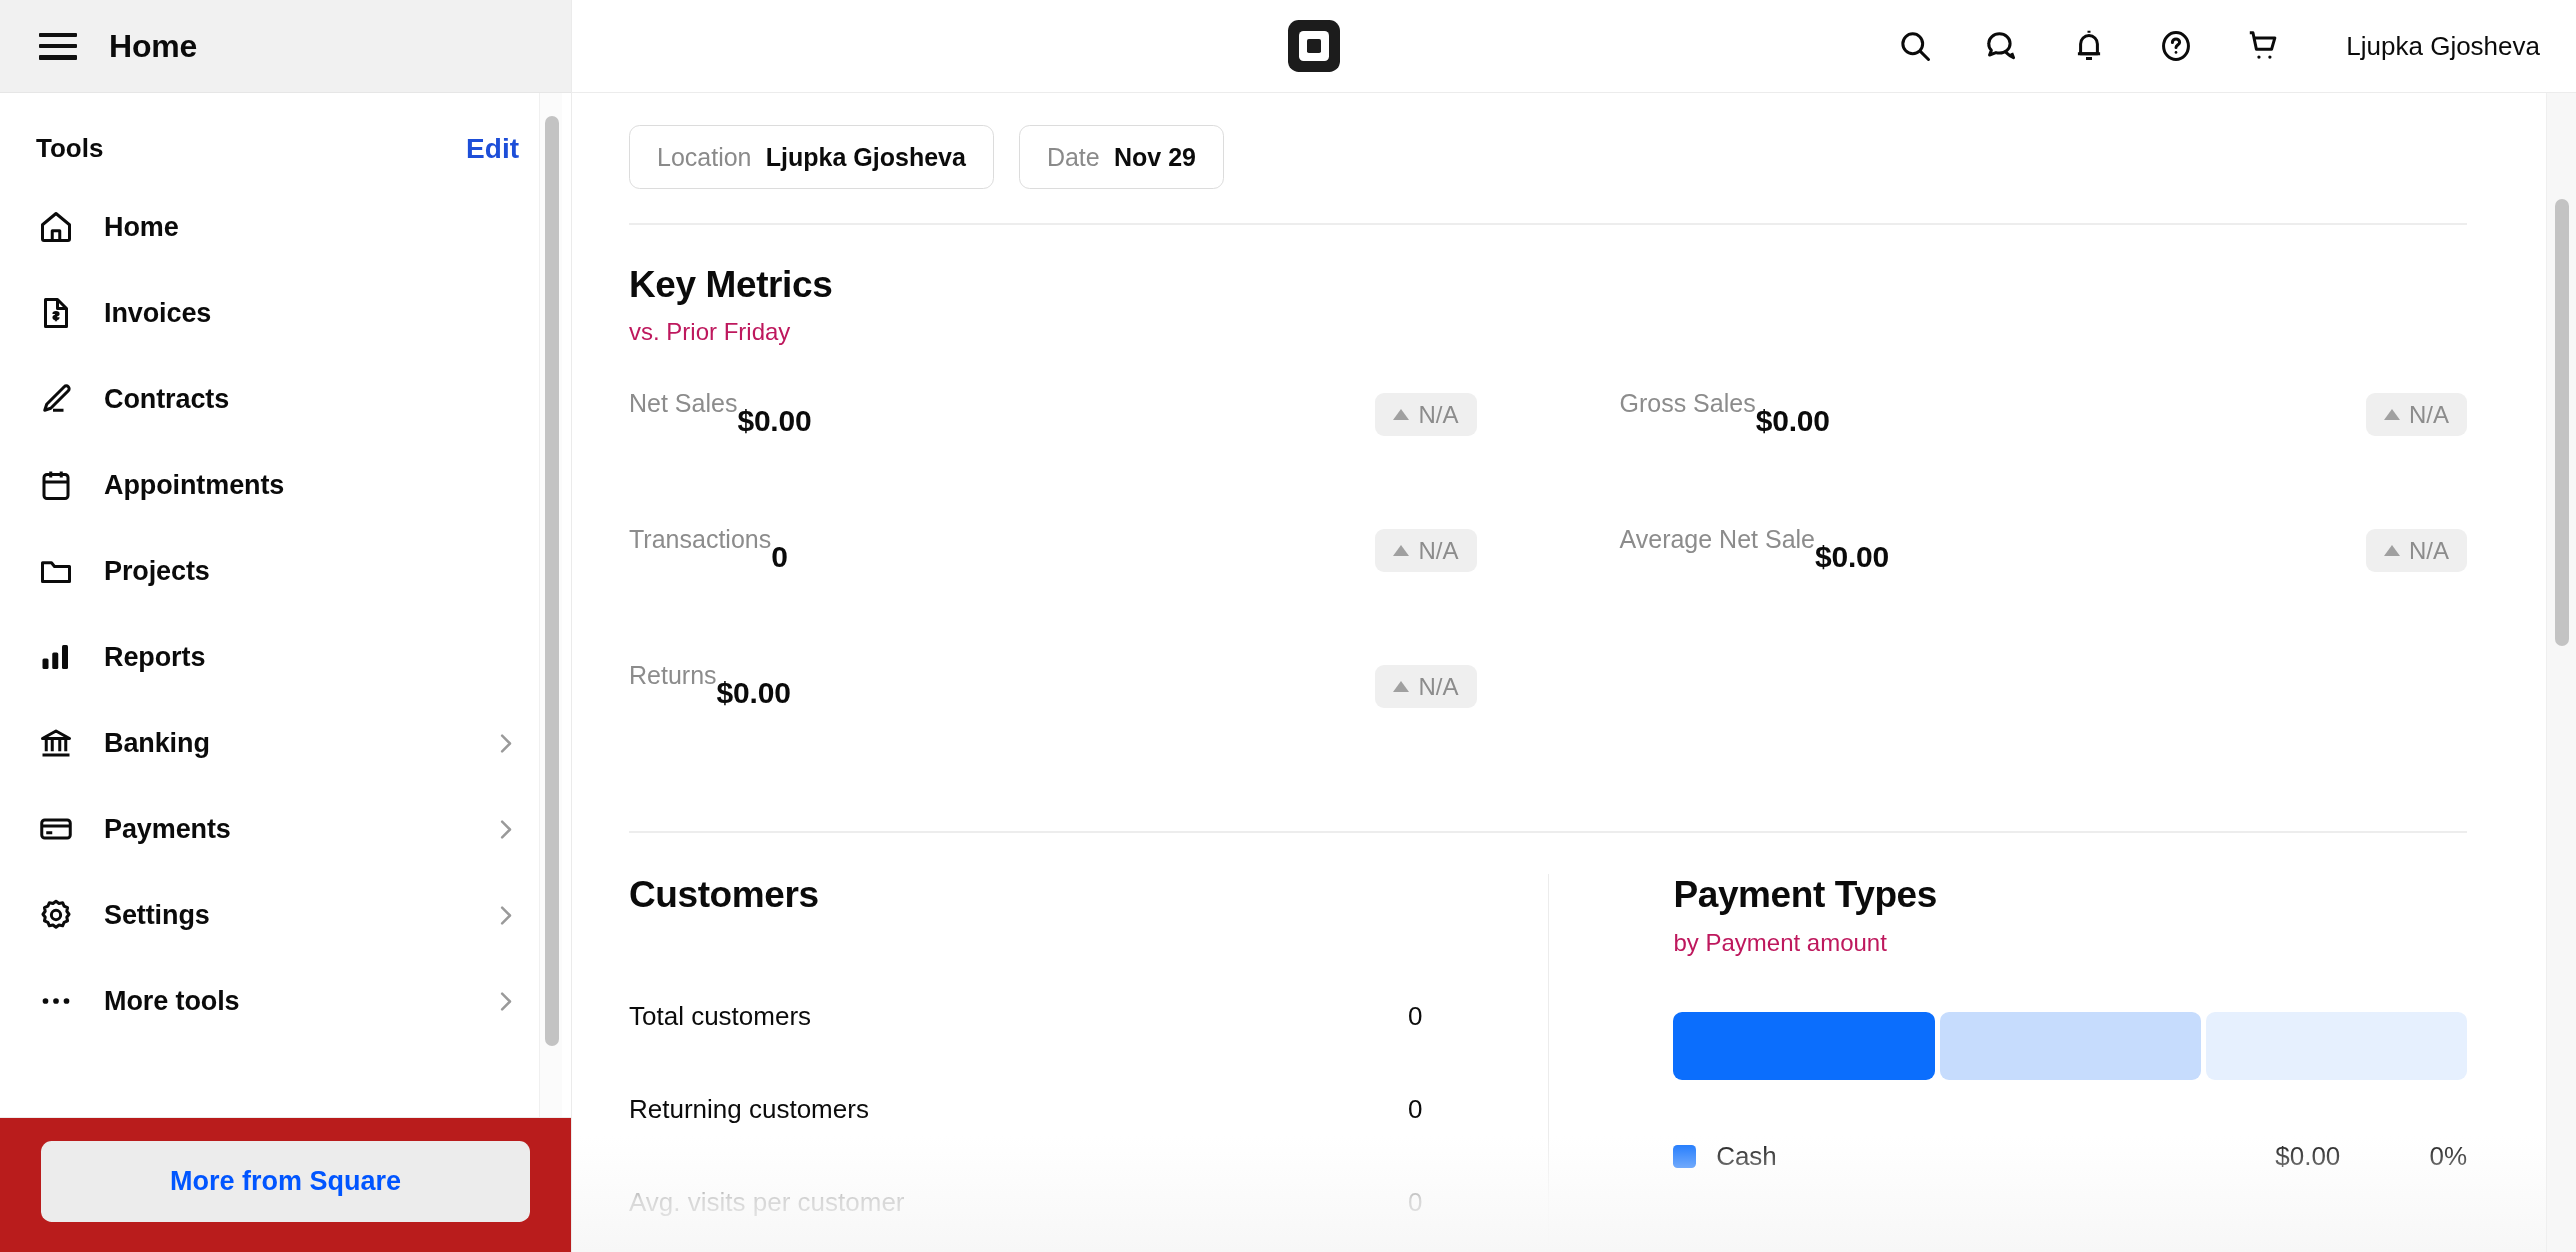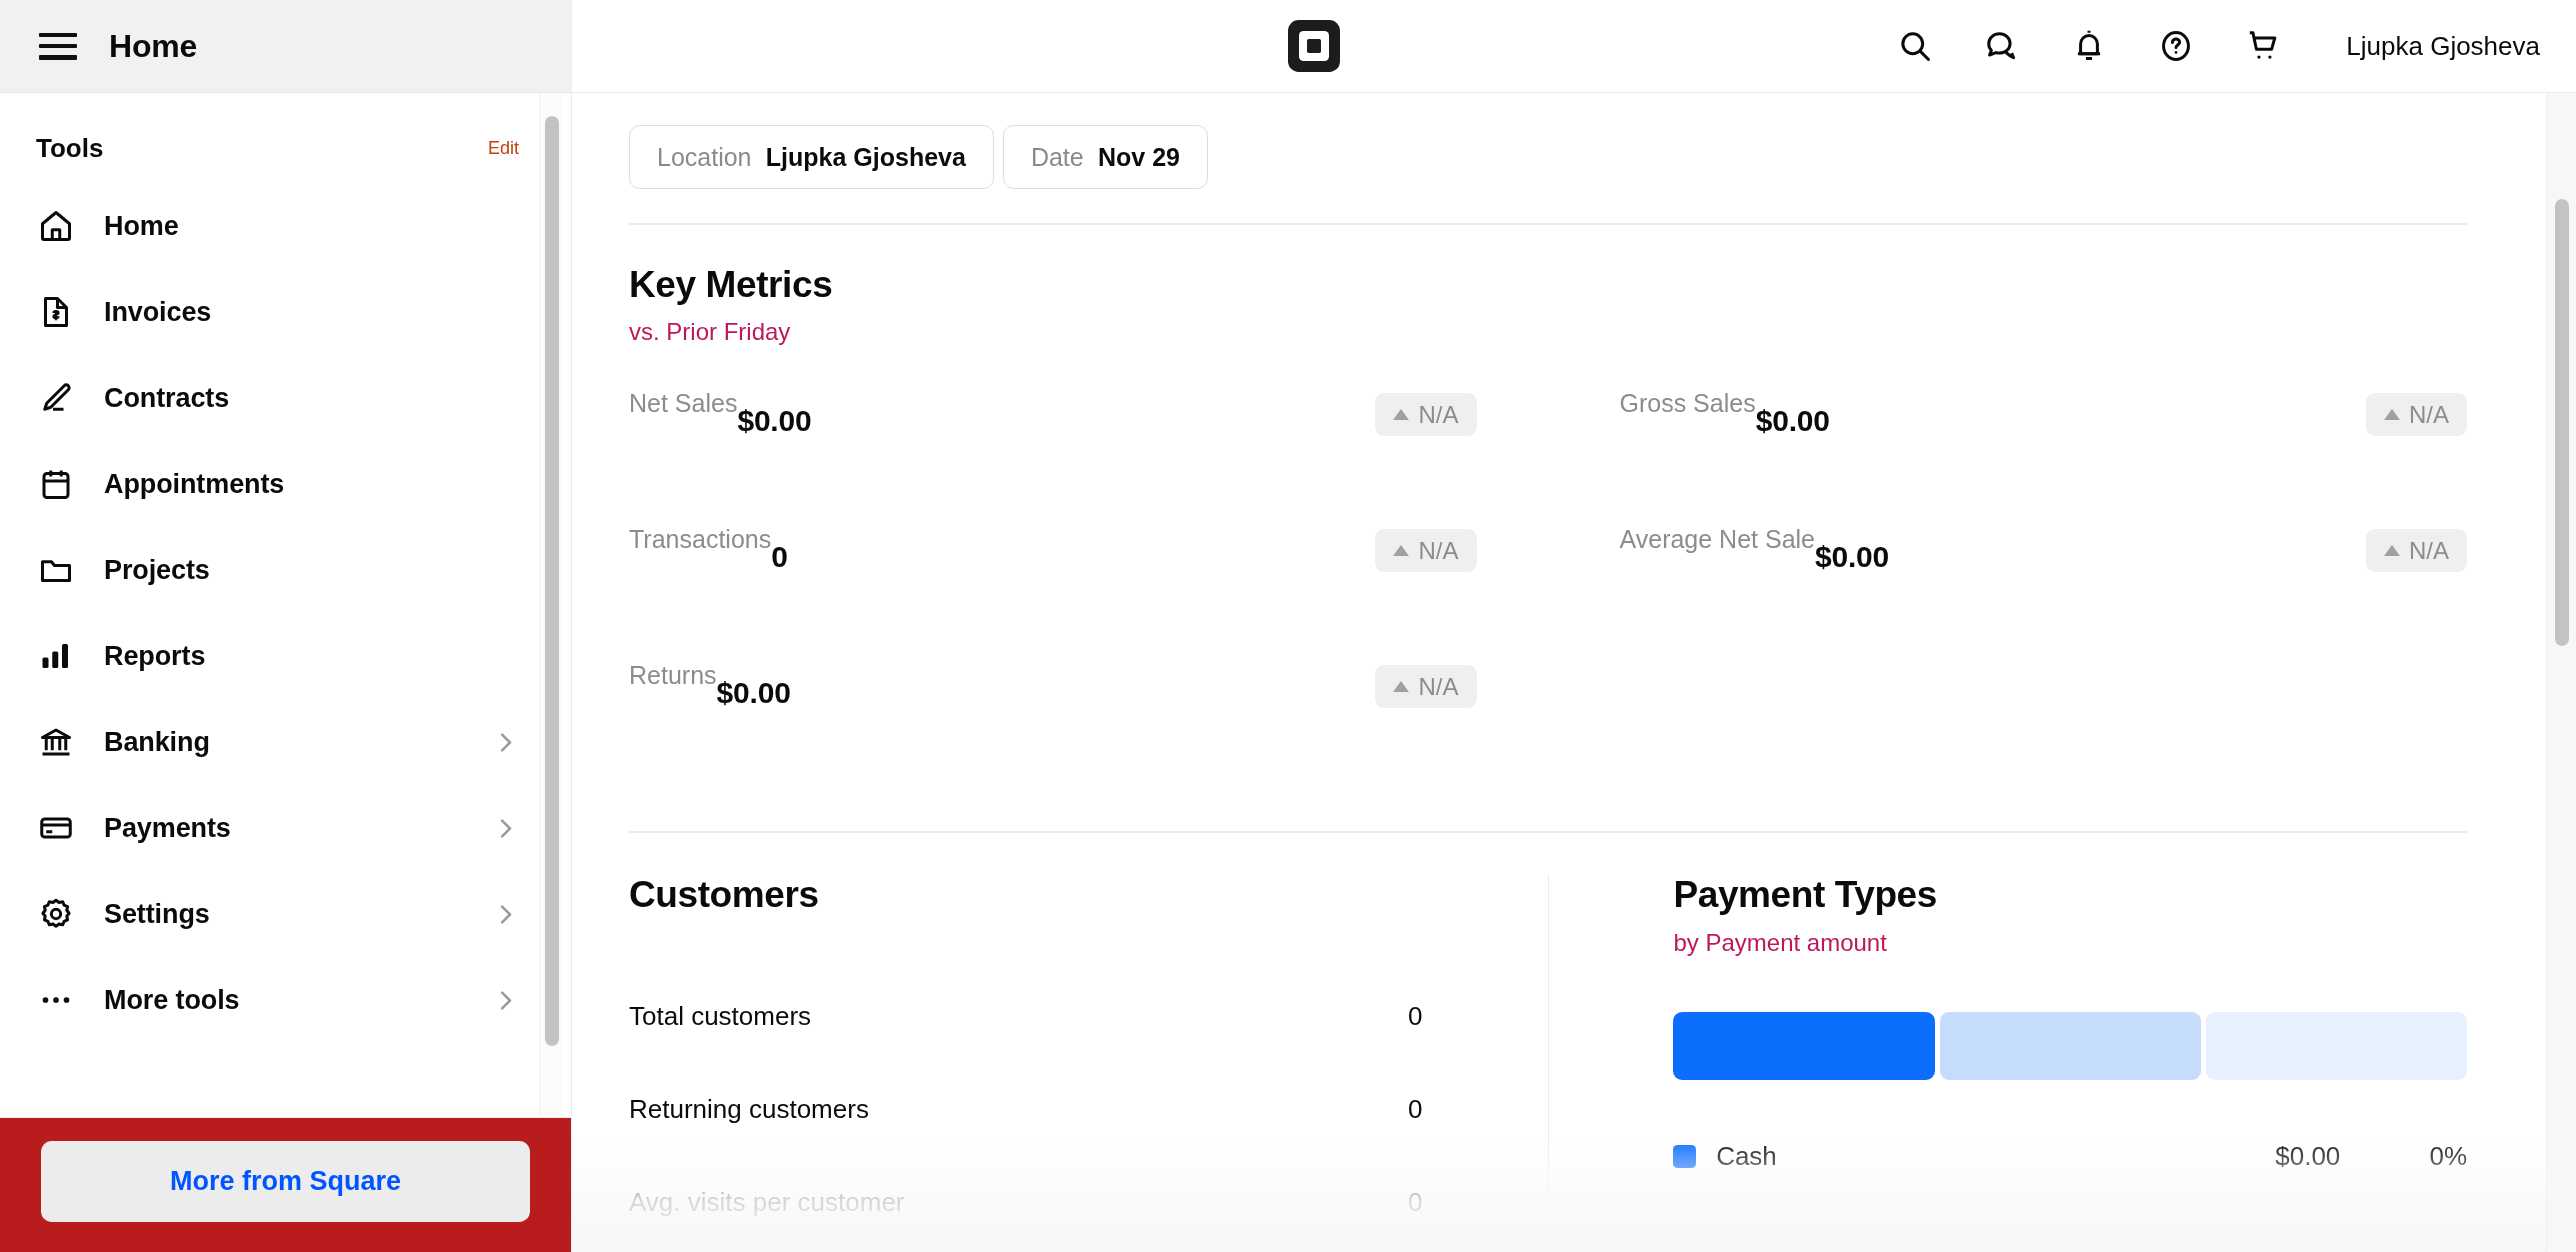--- a/index.html
+++ b/index.html
@@ -47,21 +47,21 @@
     position: relative;
     flex: 1 1 auto;
     overflow: hidden;
     padding-top: 12.5px;
   }
   .tools-row {
     display: flex; align-items: center; justify-content: space-between;
     padding: 27px 52px 19.7px 36px;
   }
   .tools-label { font-size: 26px; font-weight: 700; color: #0b0b0b; }
-  .tools-edit { font-size: 18px; font-weight: 400; color: #c2410c; cursor: pointer; }
+  .tools-edit { font-size: 28px; font-weight: 700; color: #1d4ed8; cursor: pointer; }
 
   .nav-list { list-style: none; }
   .nav-item {
     display: flex; align-items: center;
     height: 86px;
     padding: 0 52px 0 36px;
     cursor: pointer;
   }
   .nav-icon {
     width: 39px; height: 39px;
@@ -148,21 +148,21 @@
 
   
   .content {
     position: relative;
     height: 1159px;
     overflow: hidden;
     padding: 0 50px 0 0;
   }
   .content-inner { padding: 0 59px 0 57px; }
 
-  .filter-row { display: flex; gap: 9px; padding-top: 32px; text-align: center; }
+  .filter-row { display: flex; gap: 25px; padding-top: 32px; text-align: center; }
   .chip {
     height: 64px;
     border: 0.9px solid #dcdcdc; border-radius: 10.7px;
     display: flex; align-items: center;
     padding: 0 27px; gap: 14.3px;
     background: #ffffff; cursor: pointer;
   }
   .chip-label { font-size: 25px; color: #8a8a8a; font-weight: 400; }
   .chip-value { font-size: 25px; color: #0b0b0b; font-weight: 700; }
 

